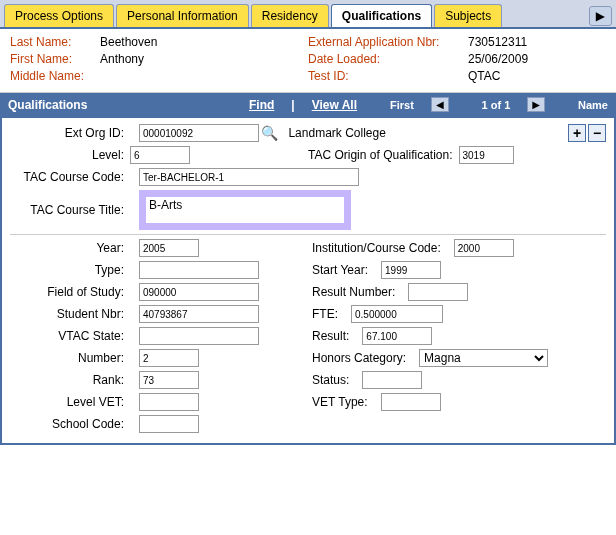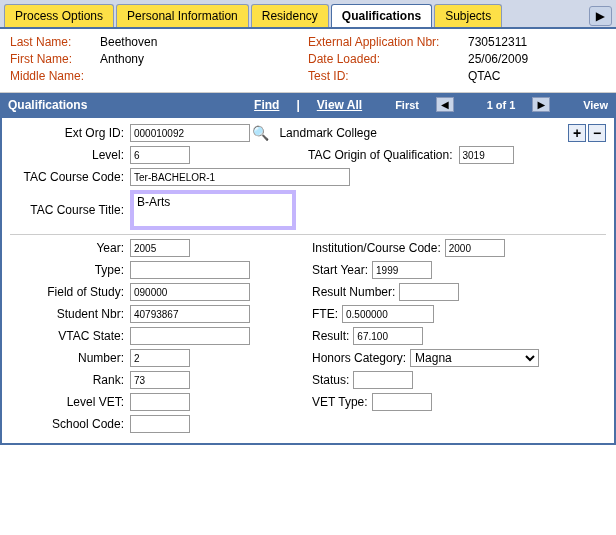--- a/index.html
+++ b/index.html
@@ -86,43 +86,43 @@
     }
     .add-btn, .remove-btn {
       width: 18px; height: 18px;
       border: 1px solid #4a6fa5;
       cursor: pointer;
       display: flex; align-items: center; justify-content: center;
       font-weight: bold; font-size: 14px;
       background: #e8eef8;
     }
 
-    .form-row { display: flex; align-items: center; margin-bottom: 4px; }
+    .form-row { display: flex; align-items: center; margin-bottom: 4px; gap: 9px; }
     .form-row-label { width: 120px; text-align: right; padding-right: 6px; white-space: nowrap; color: #000; }
     .form-row-value { flex: 1; display: flex; align-items: center; }
 
     input[type="text"] {
       border: 1px solid #999;
       padding: 1px 3px;
       height: 18px;
       font-size: 10px;
       background: #fff;
     }
     .input-sm { width: 60px; }
     .input-md { width: 120px; }
     .search-icon-btn {
       background: none; border: none; cursor: pointer;
       font-size: 14px; padding: 0 2px;
     }
     .org-name { margin-left: 8px; color: #000; }
 
     textarea.form-textarea {
-      width: 166px;
+      width: 212px;
       height: 40px;
-      border: 4px solid #c4b5fd;
+      border: 7px solid #c4b5fd;
       font-size: 12px;
       resize: none;
       padding: 1px 3px;
     }
 
     select.form-select {
       border: 1px solid #999;
       height: 18px;
       font-size: 12px;
       background: #fff;
@@ -178,21 +178,21 @@
 <div class="section-header">
   <span class="section-title">Qualifications</span>
   <div class="section-nav">
     <span class="nav-link">Find</span>
     <span>|</span>
     <span class="nav-link">View All</span>
     <span class="nav-text">First</span>
     <button class="nav-btn">◀</button>
     <span class="nav-text">1 of 1</span>
     <button class="nav-btn">▶</button>
-    <span class="nav-text">View</span>
+    <span class="nav-text">Name</span>
   </div>
 </div>
 
 <div class="qual-body">
   <div class="add-remove">
     <div class="add-btn">+</div>
     <div class="remove-btn">−</div>
   </div>
 
   <div class="form-row">

